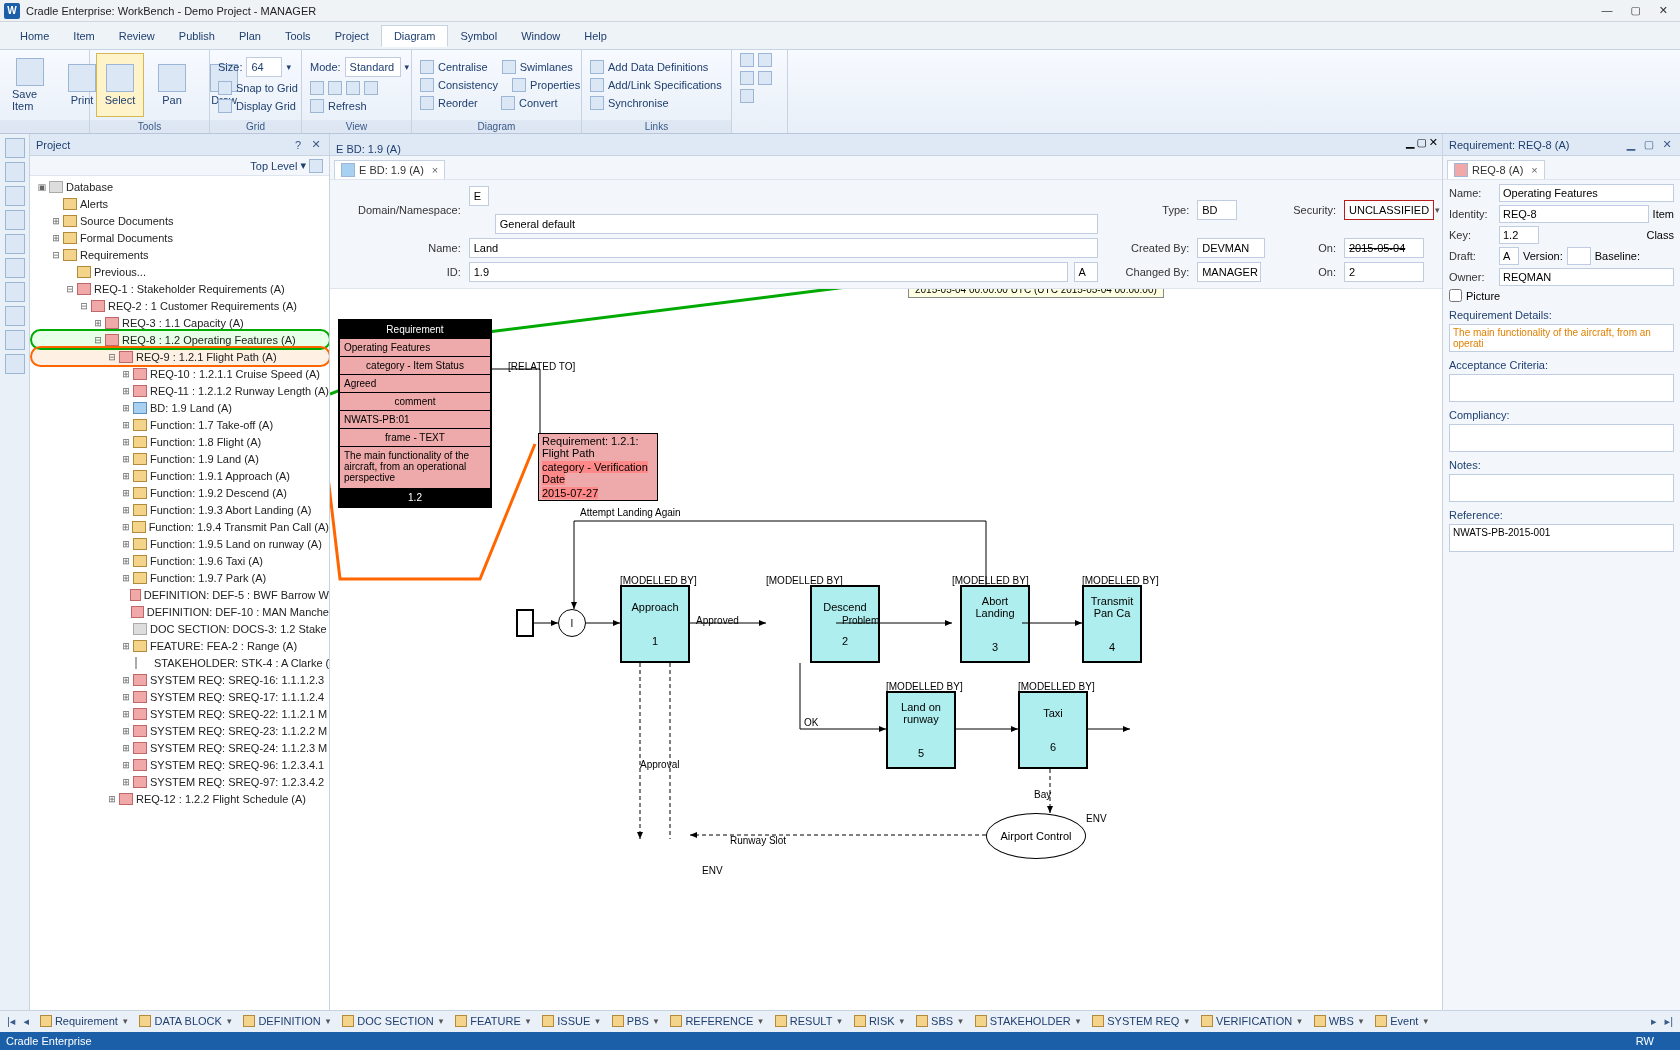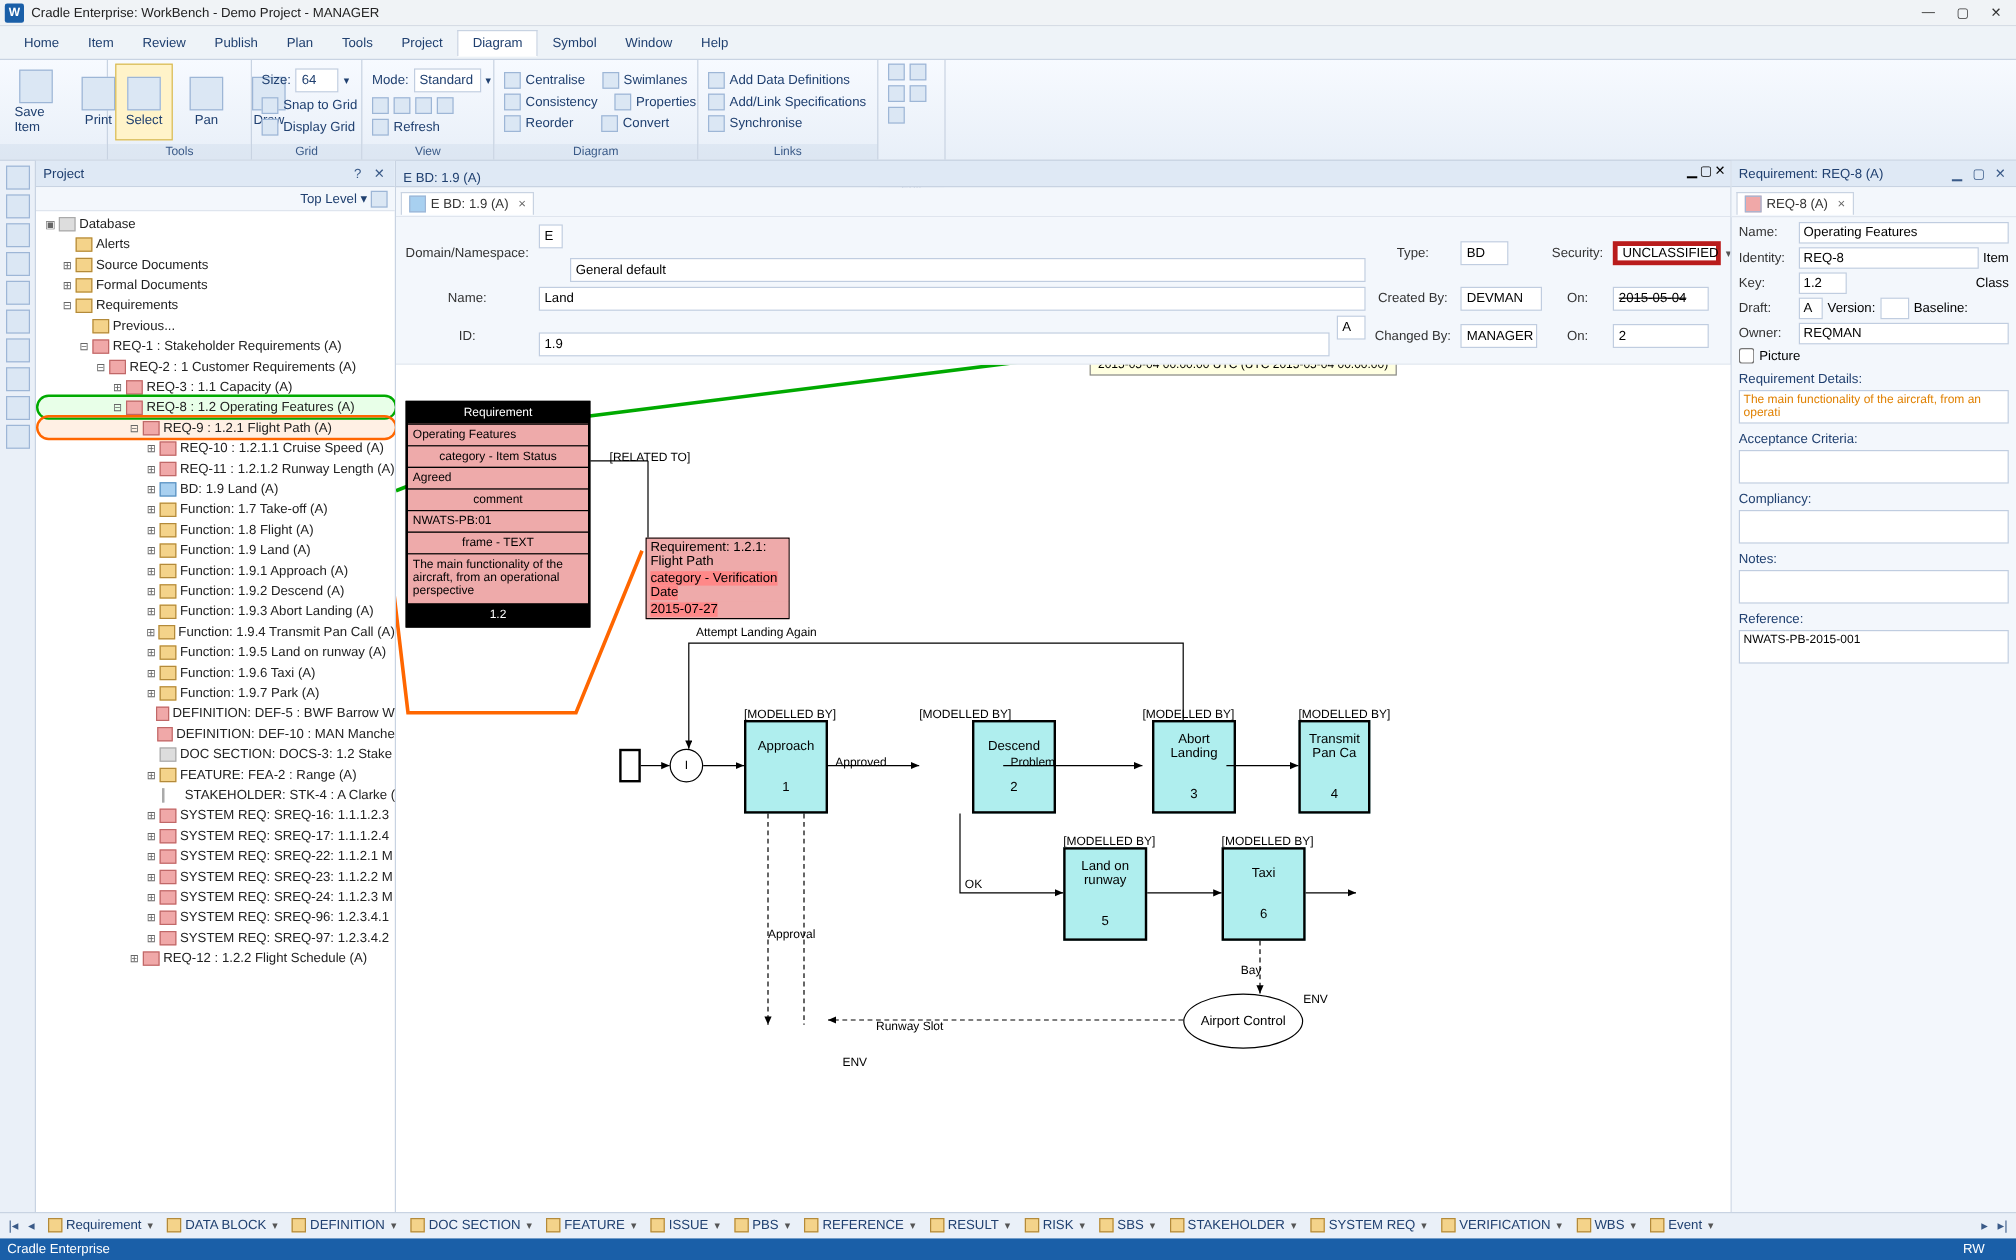--- a/index.html
+++ b/index.html
@@ -50,23 +50,23 @@
 
 
 .center { flex: 1; display: flex; flex-direction: column; min-width: 0; }
 .tabstrip { height: 22px; background: #dfe9f5; display: flex; align-items: flex-end; padding: 0 4px; border-bottom: 1px solid #c8d3e2; position: relative; }
 .tabstrip .tlabel { color: #204070; margin-right: auto; padding-left: 2px; }
 .tabstrip .wc { display: flex; gap: 2px; position: absolute; right: 4px; top: 2px; }
 .doctab { display: inline-flex; align-items: center; background: #fff; border: 1px solid #c8d3e2; border-bottom: none; padding: 2px 6px; gap: 4px; font-size: 10px; color: #333; margin-top: 2px; }
 .doctab .x { color: #666; cursor: pointer; margin-left: 4px; }
 
 .formarea { background: #f3f7fc; padding: 6px 8px; display: grid; grid-template-columns: auto 1fr auto auto auto auto; gap: 4px 8px; align-items: center; border-bottom: 1px solid #dfe5ee; }
-.flab { color: #333; text-align: center; white-space: nowrap; }
+.flab { color: #333; text-align: right; white-space: nowrap; margin-left: 20px; }
 .fval { background: #fff; border: 1px solid #c0cde0; padding: 2px 4px; height: 20px; display: flex; align-items: center; overflow: hidden; }
-.fsel { background: #fff; border: 4px solid #b91c1c; padding: 2px 4px; height: 20px; display: flex; align-items: center; }
+.fsel { background: #fff; border: 1px solid #b91c1c; padding: 2px 4px; height: 20px; display: flex; align-items: center; }
 .fsel::after { content: "▾"; margin-left: 6px; color: #555; font-size: 9px; }
 
 .canvas { flex: 1; position: relative; background: #fff; overflow: hidden; }
 .tooltip { position: absolute; background: #ffffe1; border: 1px solid #888; padding: 2px 6px; font-size: 10px; color: #000; z-index: 20; }
 
 
 .reqbox { position: absolute; border: 2px solid #000; background: #000; color: #fff; }
 .reqbox .hdr { background: #000; color: #fff; text-align: center; padding: 3px; font-size: 10px; }
 .reqbox .sec { background: #eaa; color: #000; text-align: center; padding: 3px 4px; border-top: 1px solid #000; font-size: 10px; }
 .reqbox .sec.left { text-align: left; }
@@ -490,21 +490,21 @@
 
       <span class="flab">Name:</span>
       <span class="fval">Land</span>
       <span class="flab">Created By:</span>
       <span class="fval" style="width:68px;">DEVMAN</span>
       <span class="flab">On:</span>
       <span class="fval" style="width:80px;text-decoration:line-through;">2015-05-04</span>
 
       <span class="flab">ID:</span>
       <div style="display:flex;gap:6px;">
-          <span class="fval" style="flex:1;margin-top:14px;">1.9</span>
+          <span class="fval" style="flex:1;">1.9</span>
           <span class="fval" style="width:24px;">A</span>
         </div>
       <span class="flab">Changed By:</span>
       <span class="fval" style="width:64px;">MANAGER</span>
       <span class="flab">On:</span>
       <span class="fval" style="width:80px;">2</span>
     </div>
 
     <div class="canvas">
       <div class="tooltip" style="left:578px; top:-8px;">2015-05-04 00:00:00 UTC (UTC 2015-05-04 00:00:00)</div>

